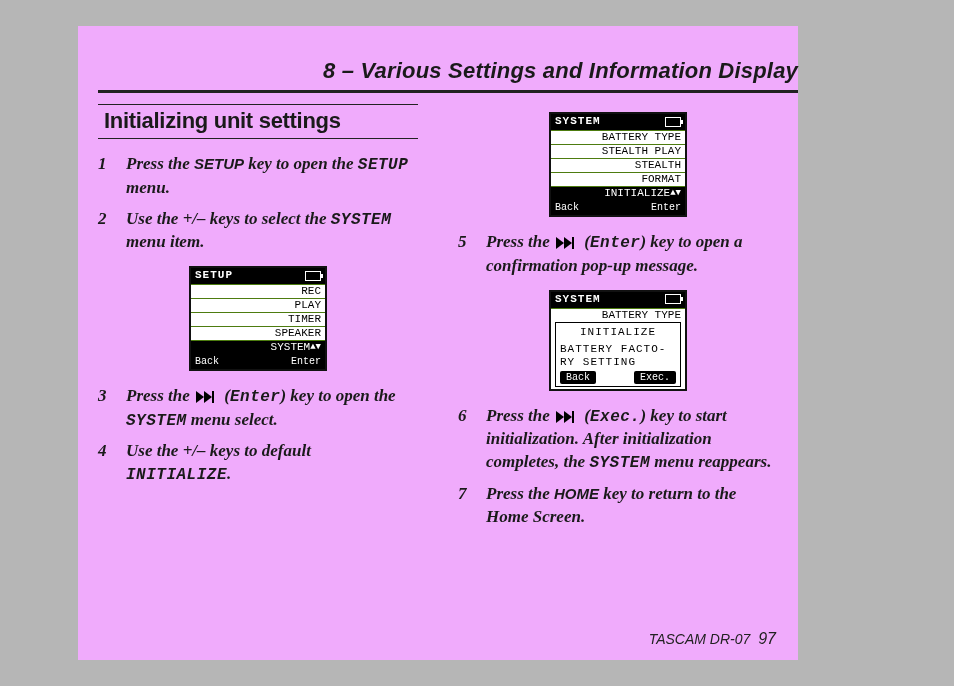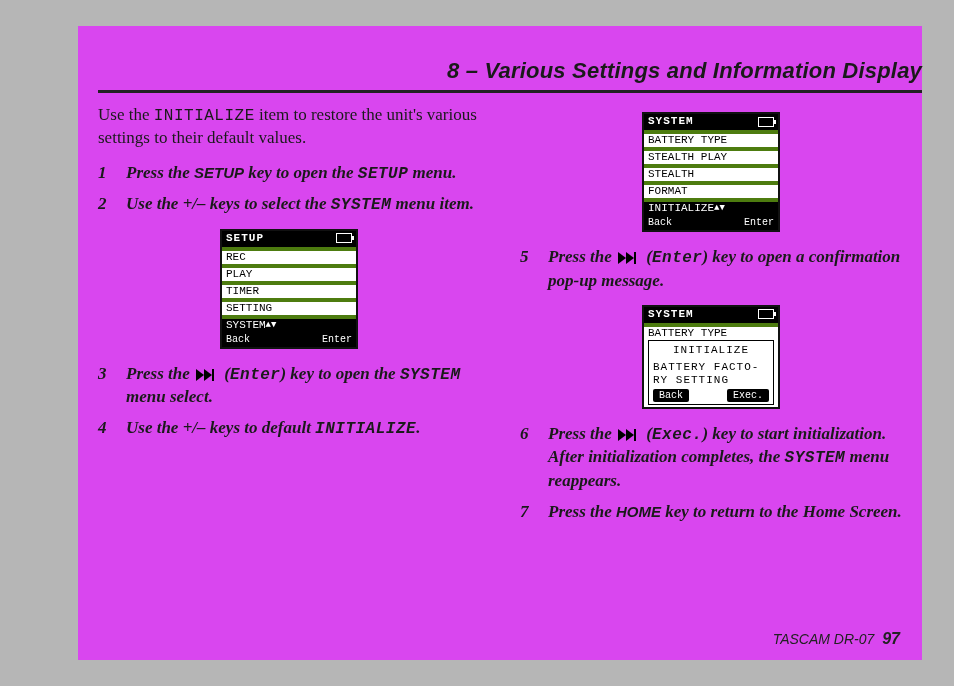--- a/index.html
+++ b/index.html
@@ -7,22 +7,22 @@
     width:954px;height:686px;
     background:#b6b6b6;
     font-family:"Times New Roman",Times,serif;
     color:#1a1a1a;
     position:relative;
     overflow:hidden;
   }
   .page{
     position:absolute;
     left:78px;top:26px;
-    width:844px;height:634px;
-    background:#d946ef;
+    width:720px;height:634px;
+    background:#f0abfc;
   }
   .chapter-bar{
     position:absolute;
     left:20px;top:32px;right:0;
     border-bottom:3px solid #222;
     padding:0 0 6px 0;
     text-align:right;
     font-family:Verdana,Geneva,sans-serif;
     font-weight:700;
     font-size:22px;
@@ -99,24 +99,24 @@
     letter-spacing:1px;
     display:flex;justify-content:space-between;align-items:center;
   }
   .lcd-hdr .batt{
     display:inline-block;width:14px;height:8px;
     border:1px solid #fff;position:relative;
   }
   .lcd-hdr .batt::after{content:"";position:absolute;right:-3px;top:2px;width:2px;height:4px;background:#fff}
   .lcd-rows{padding:0}
   .lcd-row{
-    border-top:4px solid #4d7c0f;
+    border-top:1px solid #4d7c0f;
     padding:0 4px;
     white-space:nowrap;
-    display:flex;justify-content:flex-start;align-items:center;
+    display:flex;justify-content:flex-end;align-items:center;
   }
   .lcd-row.sel{background:#000;color:#fff}
   .lcd-row.hasarrow .arr{font-size:9px;line-height:9px}
   .lcd-ftr{
     background:#000;color:#fff;
     border-top:1px solid #000;
     padding:0 4px 1px 4px;
     display:flex;justify-content:space-between;
     font-size:10px;
   }
@@ -129,36 +129,34 @@
   .lcd-popup .pmsg{letter-spacing:1px}
   .lcd-popup .pftr{display:flex;justify-content:space-between;margin-top:2px}
   .lcd-popup .pbtn{background:#000;color:#fff;padding:0 6px;border-radius:2px;font-size:10px}
   .ffwd{display:inline-flex;vertical-align:middle;margin:0 2px}
   .ffwd svg{display:block}
   .footer{
     position:absolute;right:22px;bottom:12px;
     font-family:Arial,Helvetica,sans-serif;
     font-style:italic;font-size:14px;color:#222;
   }
-  .footer .pg{font-weight:700;font-style:italic;font-size:16px;margin-left:4px}
+  .footer .pg{font-weight:400;font-style:italic;font-size:16px;margin-left:4px}
 </style>
 </head>
 <body>
 
 <div class="page">
 
   <div class="chapter-bar">8 – Various Settings and Information Display</div>
 
   <div class="content">
 
     <div class="col">
-
-      <p class="intro">
-        <span>Use the </span><span class="mono">INITIALIZE</span><span> item to restore the unit's various settings to their default values.</span>
-      </p>
+      <div class="section-title">Initializing unit settings</div>
+
 
       <ol class="steps">
         <li>
           <span>Press the </span><span class="sans-key">SETUP</span><span> key to open the </span><span class="mono">SETUP</span><span> menu.</span>
         </li>
         <li>
           <span>Use the +/– keys to select the </span><span class="mono">SYSTEM</span><span> menu item.</span>
         </li>
       </ol>
 
@@ -172,21 +170,21 @@
               <div class="lcd-row">
                 <span>REC</span>
               </div>
               <div class="lcd-row">
                 <span>PLAY</span>
               </div>
               <div class="lcd-row">
                 <span>TIMER</span>
               </div>
               <div class="lcd-row">
-                <span>SETTING</span>
+                <span>SPEAKER</span>
               </div>
               <div class="lcd-row sel hasarrow">
                 <span>SYSTEM</span>
                 <span class="arr">▲▼</span>
               </div>
             </div>
           <div class="lcd-ftr">
             <span>Back</span>
             <span>Enter</span>
           </div>

